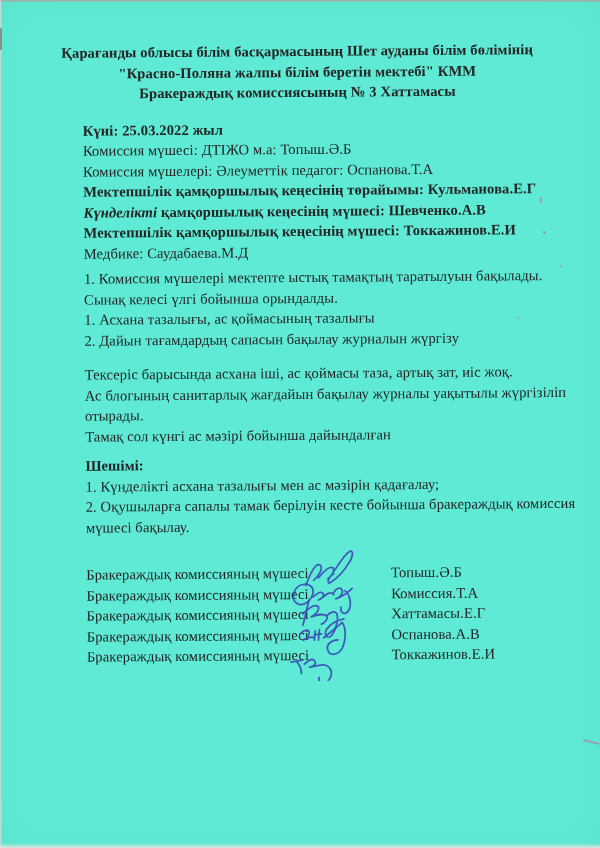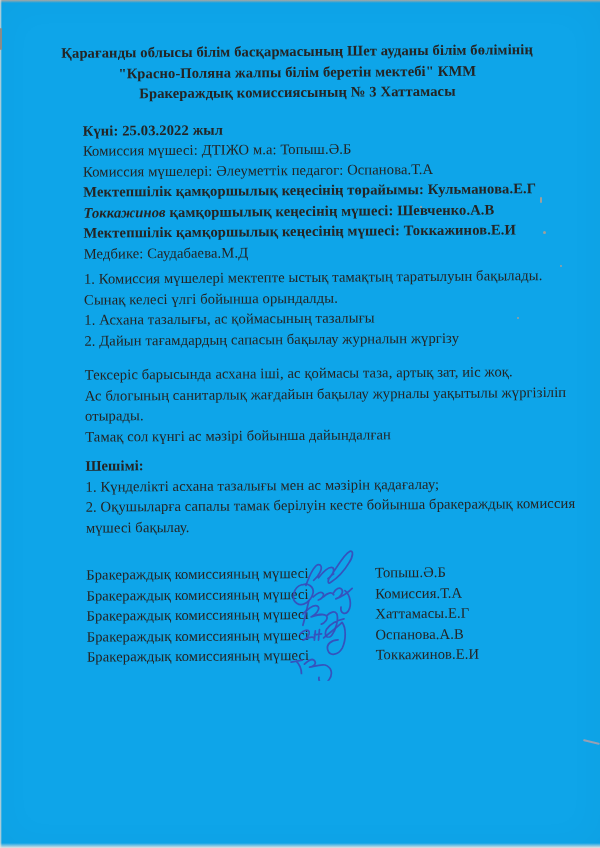--- a/index.html
+++ b/index.html
@@ -2,21 +2,21 @@
 <html style="--ink: #3a4ab8;"><head>
 <meta charset="utf-8">
 <style>
   html,body{margin:0;padding:0;}
   body{
     width:600px;height:848px;position:relative;overflow:hidden;
     background:#fbfbf9;
     font-family:"Liberation Serif","DejaVu Serif",serif;
   }
   .page{
-    position:absolute;inset:0;background:#0ea5e9;
+    position:absolute;inset:0;background:#5eead4;
     box-shadow:inset 0 0 40px rgba(0,0,0,0.03);
     padding-left:44px;
   }
   
   .scan-top-edge{position:absolute;left:0;top:0;width:100%;height:3px;
     background:linear-gradient(to bottom,#a7a7a3,rgba(200,200,196,0));}
   .scan-left-edge{position:absolute;left:0;top:0;width:2px;height:100%;
     background:linear-gradient(to right,#d9d9d5,rgba(220,220,216,0));}
   .scan-bottom-edge{position:absolute;left:0;bottom:0;width:100%;height:5px;
     background:linear-gradient(to top,#e4e4e0,rgba(230,230,226,0));}
@@ -41,21 +41,21 @@
   .date-block{margin-top:16px;font-weight:bold;}
   .line{white-space:nowrap;}
   .bold{font-weight:bold;}
   .ital{font-style:italic;}
   .obs1{margin-top:5px;}
   .obs2{margin-top:14px;}
   .decision{margin-top:9px;}
   .sig-section{margin-top:27px;}
   .sig-row{position:relative;height:20.5px;}
   .sig-label{display:inline-block;width:245px;}
-  .sig-name{display:inline-block;margin-left:40px;}
+  .sig-name{display:inline-block;margin-left:56px;}
   .sig-ink{position:absolute;left:205px;top:-14px;width:72px;height:46px;pointer-events:none;}
   .sig-ink svg{width:100%;height:100%;}
   .sig-ink path{stroke:var(--ink,#3a4ab8);stroke-width:1.7;fill:none;
     stroke-linecap:round;stroke-linejoin:round;opacity:0.9;}
   .r1 .sig-ink{left:212px;top:-16px;transform:rotate(-6deg);}
   .r2 .sig-ink{left:200px;top:-13px;}
   .r3 .sig-ink{left:206px;top:-12px;}
   .r4 .sig-ink{left:204px;top:-14px;}
   .r5 .sig-ink{left:198px;top:-10px;}
 </style>
@@ -82,21 +82,21 @@
       <div>Бракераждық комиссиясының № 3   Хаттамасы</div>
     </div>
 
     <div class="body-col">
       <div class="date-block line">Күні: 25.03.2022 жыл</div>
 
       <div>
         <div class="line">Комиссия мүшесі: ДТІЖО м.а: Топыш.Ә.Б</div>
         <div class="line">Комиссия мүшелері: Әлеуметтік педагог: Оспанова.Т.А</div>
         <div class="line bold">Мектепшілік қамқоршылық кеңесінің төрайымы: Кульманова.Е.Г</div>
-        <div class="line bold"><span class="ital">Токкажинов</span><span> қамқоршылық кеңесінің мүшесі: Шевченко.А.В</span></div>
+        <div class="line bold"><span class="ital">Күнделікті</span><span> қамқоршылық кеңесінің мүшесі: Шевченко.А.В</span></div>
         <div class="line bold">Мектепшілік қамқоршылық кеңесінің мүшесі: Токкажинов.Е.И</div>
         <div class="line">Медбике: Саудабаева.М.Д</div>
       </div>
 
       <div class="obs1">
         <div class="line">1. Комиссия мүшелері мектепте ыстық тамақтың таратылуын бақылады.</div>
         <div class="line">Сынақ келесі үлгі бойынша орындалды.</div>
         <div class="line">1. Асхана тазалығы, ас қоймасының тазалығы</div>
         <div class="line">2. Дайын тағамдардың сапасын бақылау журналын жүргізу</div>
       </div>

